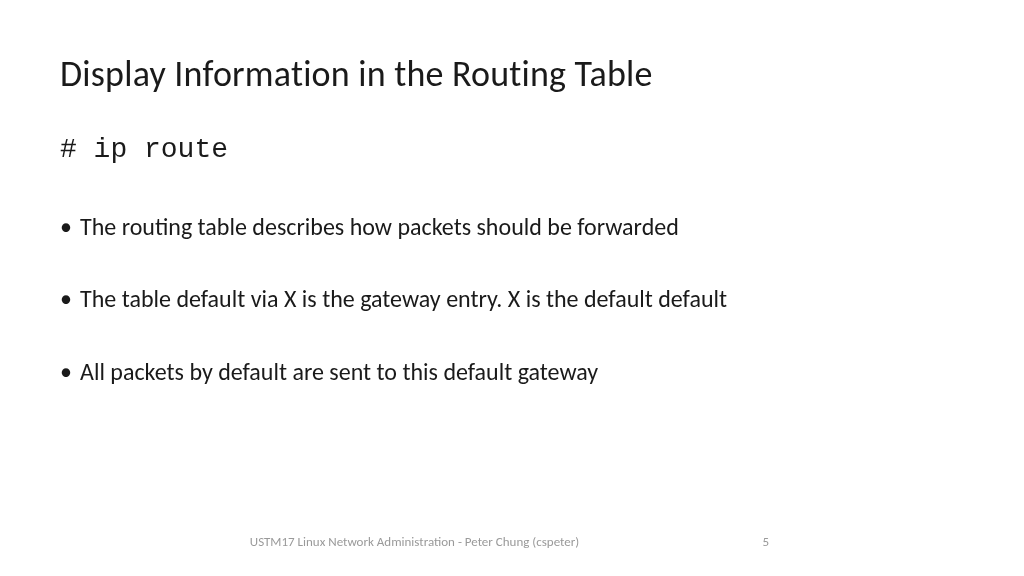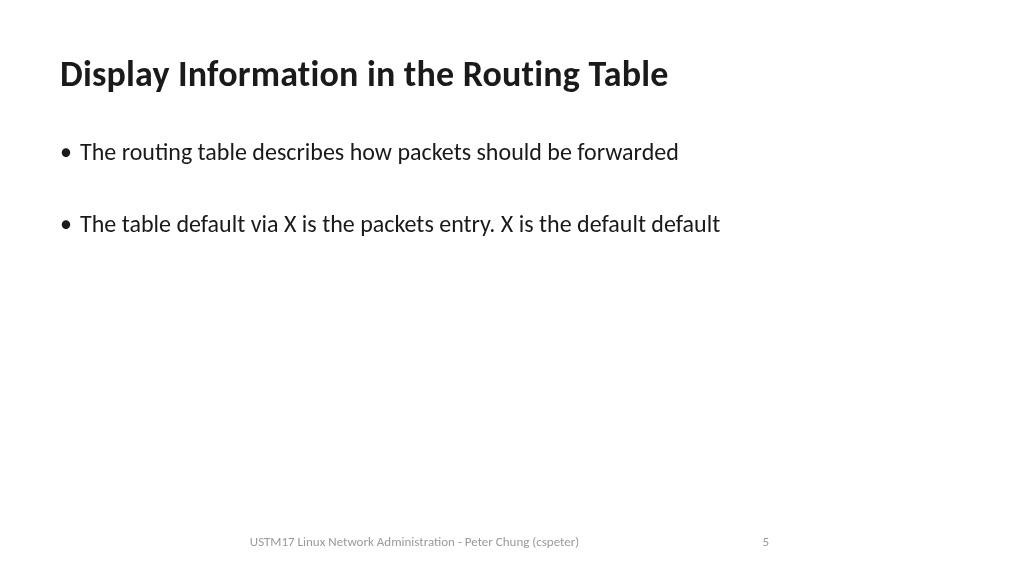--- a/index.html
+++ b/index.html
@@ -12,21 +12,21 @@
     overflow: hidden;
   }
   .slide {
     position: relative;
     width: 1024px;
     height: 576px;
     padding: 52px 60px 0 60px;
   }
   .title {
     font-size: 36px;
-    font-weight: 700;
+    font-weight: 400;
     color: #1a1a1a;
     letter-spacing: 0.2px;
     margin-bottom: 38px;
   }
   .command {
     font-family: "Courier New", Courier, monospace;
     font-size: 28px;
     color: #1a1a1a;
     margin-bottom: 46px;
   }
@@ -71,23 +71,25 @@
     position: absolute;
     right: 60px;
   }
 </style>
 </head>
 <body>
 
 <div class="slide">
   <h1 class="title">Display Information in the Routing Table</h1>
 
+  <div class="command"># ip route</div>
 
   <ul class="bullets">
     <li><span>The routing table describes how packets should be forwarded</span></li>
-    <li><span>The table </span><span class="b">default via X</span><span> is the packets entry. </span><span class="b">X</span><span> is the </span><span class="b">default default</span></li>
+    <li><span>The table </span><span class="b">default via X</span><span> is the gateway entry. </span><span class="b">X</span><span> is the </span><span class="b">default default</span></li>
+    <li><span>All packets by default are sent to this default gateway</span></li>
   </ul>
 
   <div class="footer">
     <span class="footer-center">USTM17 Linux Network Administration - Peter Chung (cspeter)</span>
     <span class="footer-page">5</span>
   </div>
 </div>
 
 </body></html>

